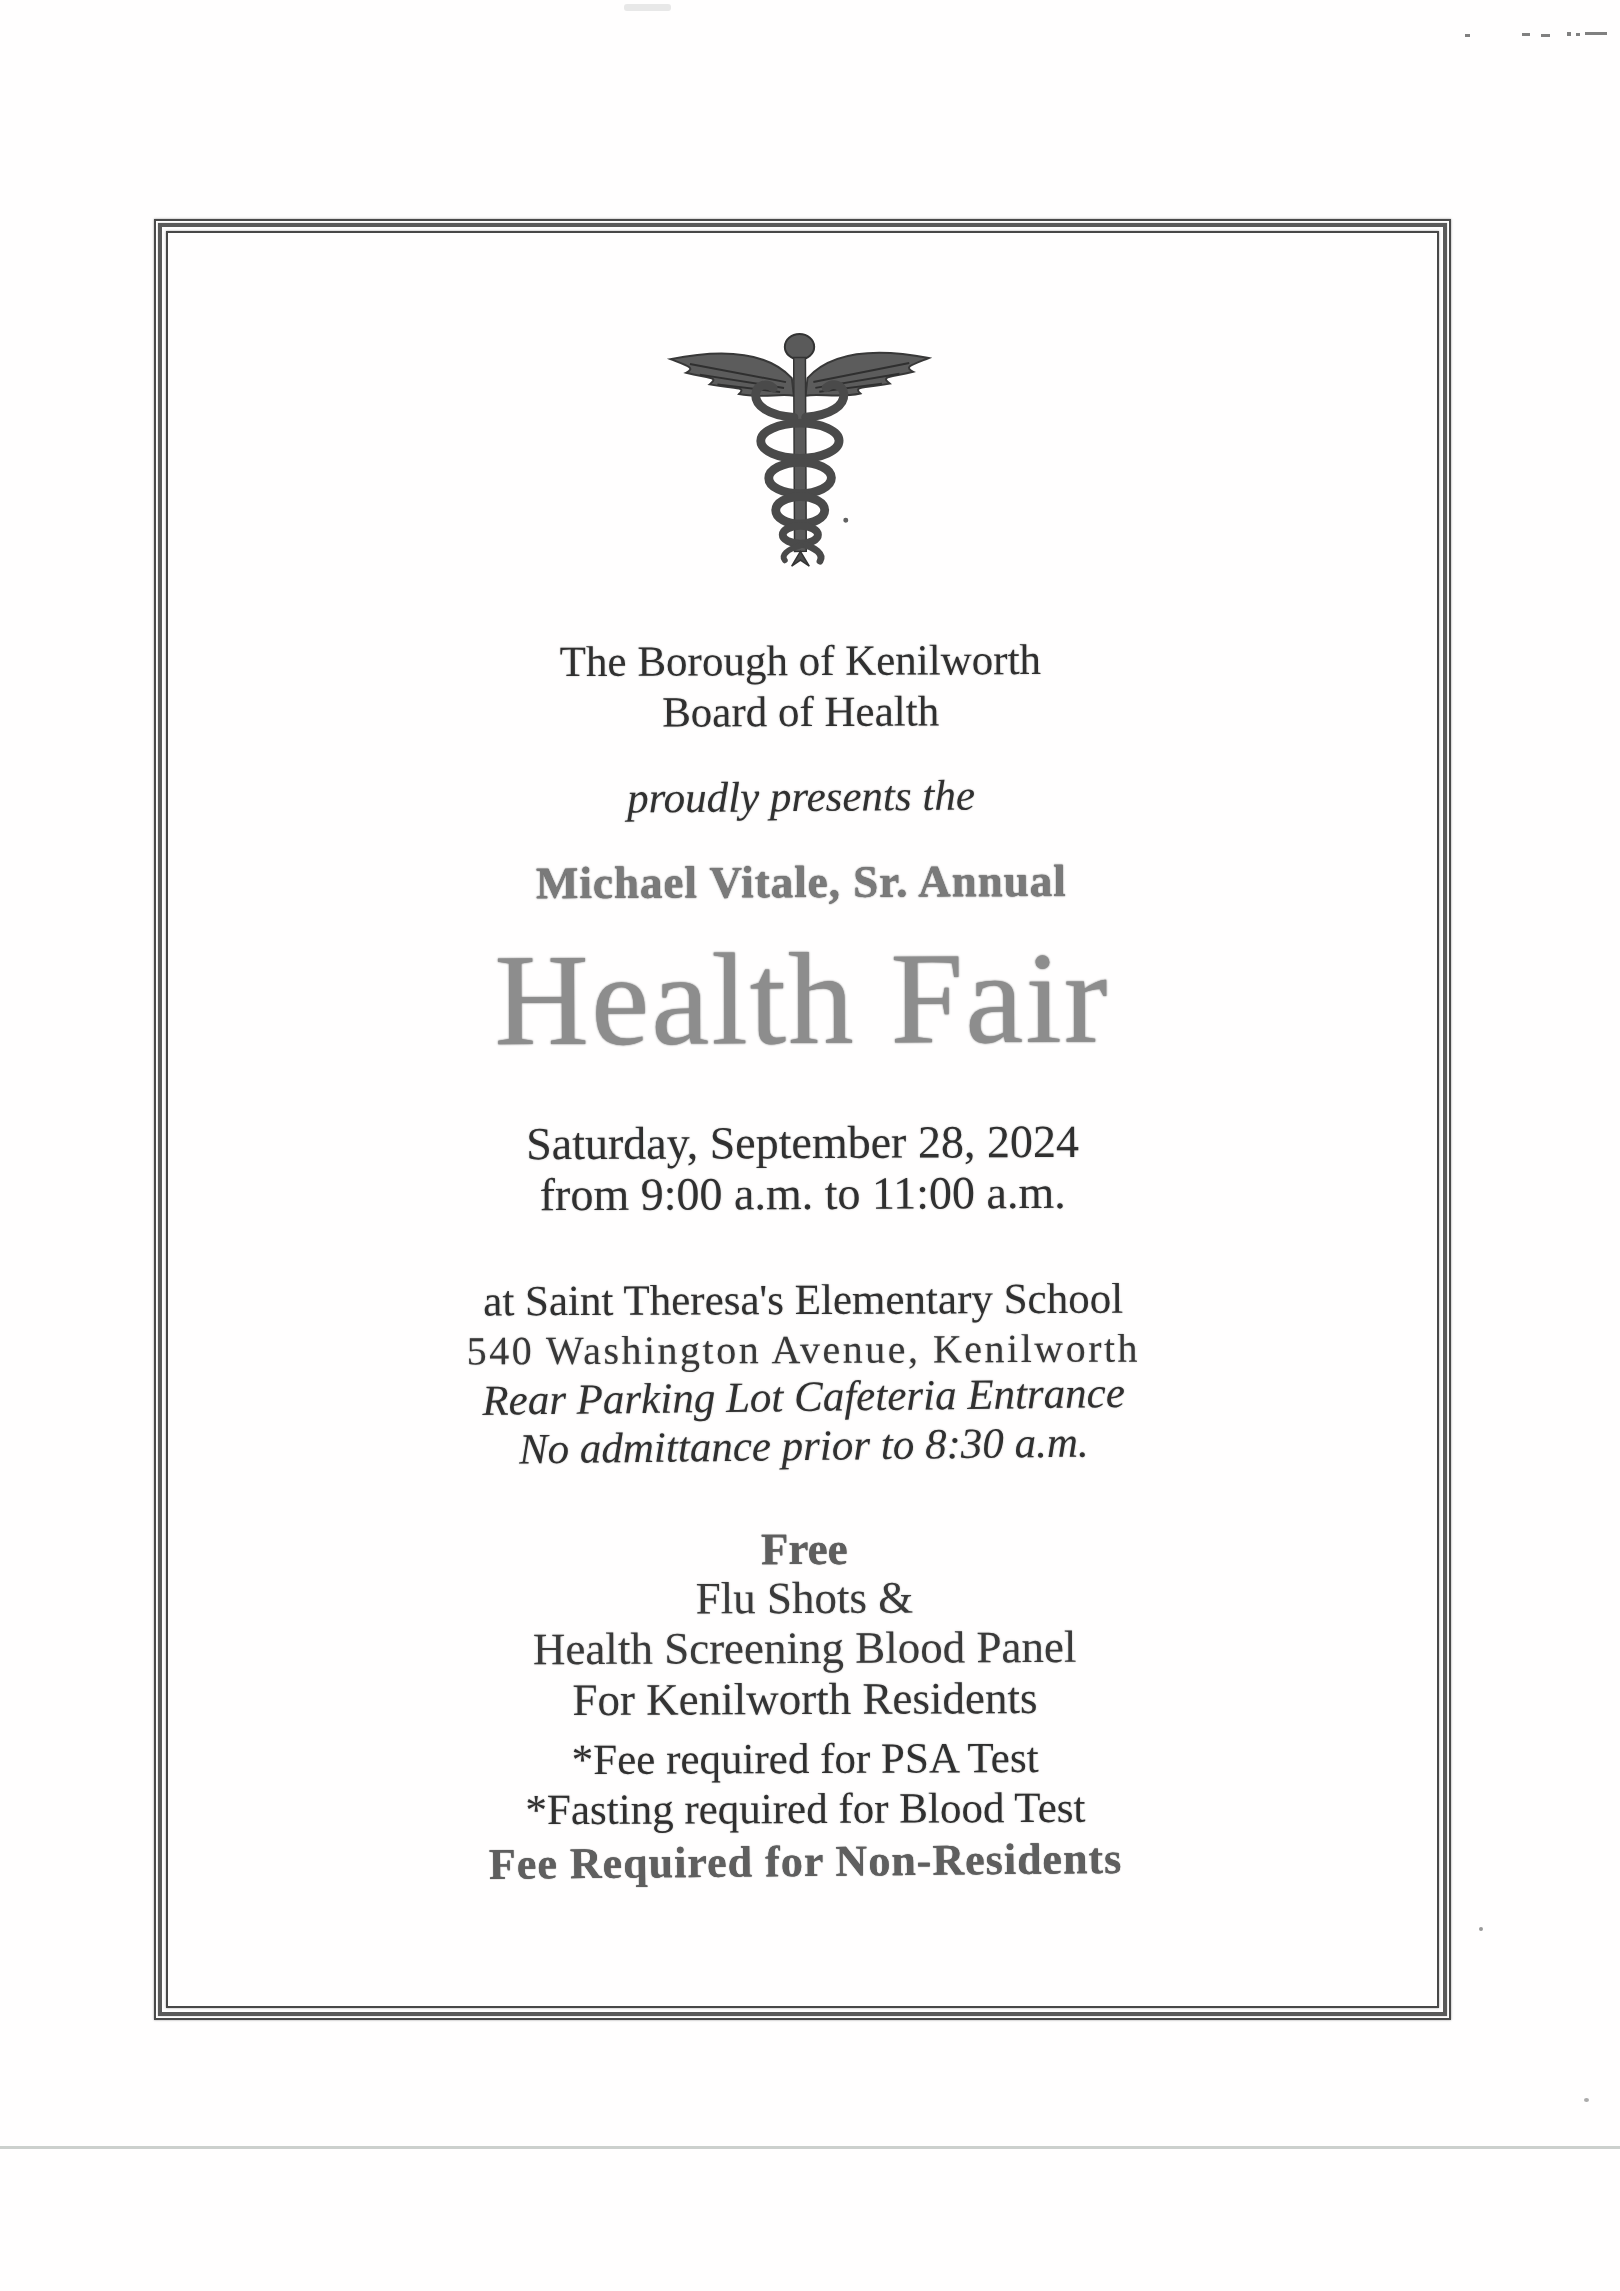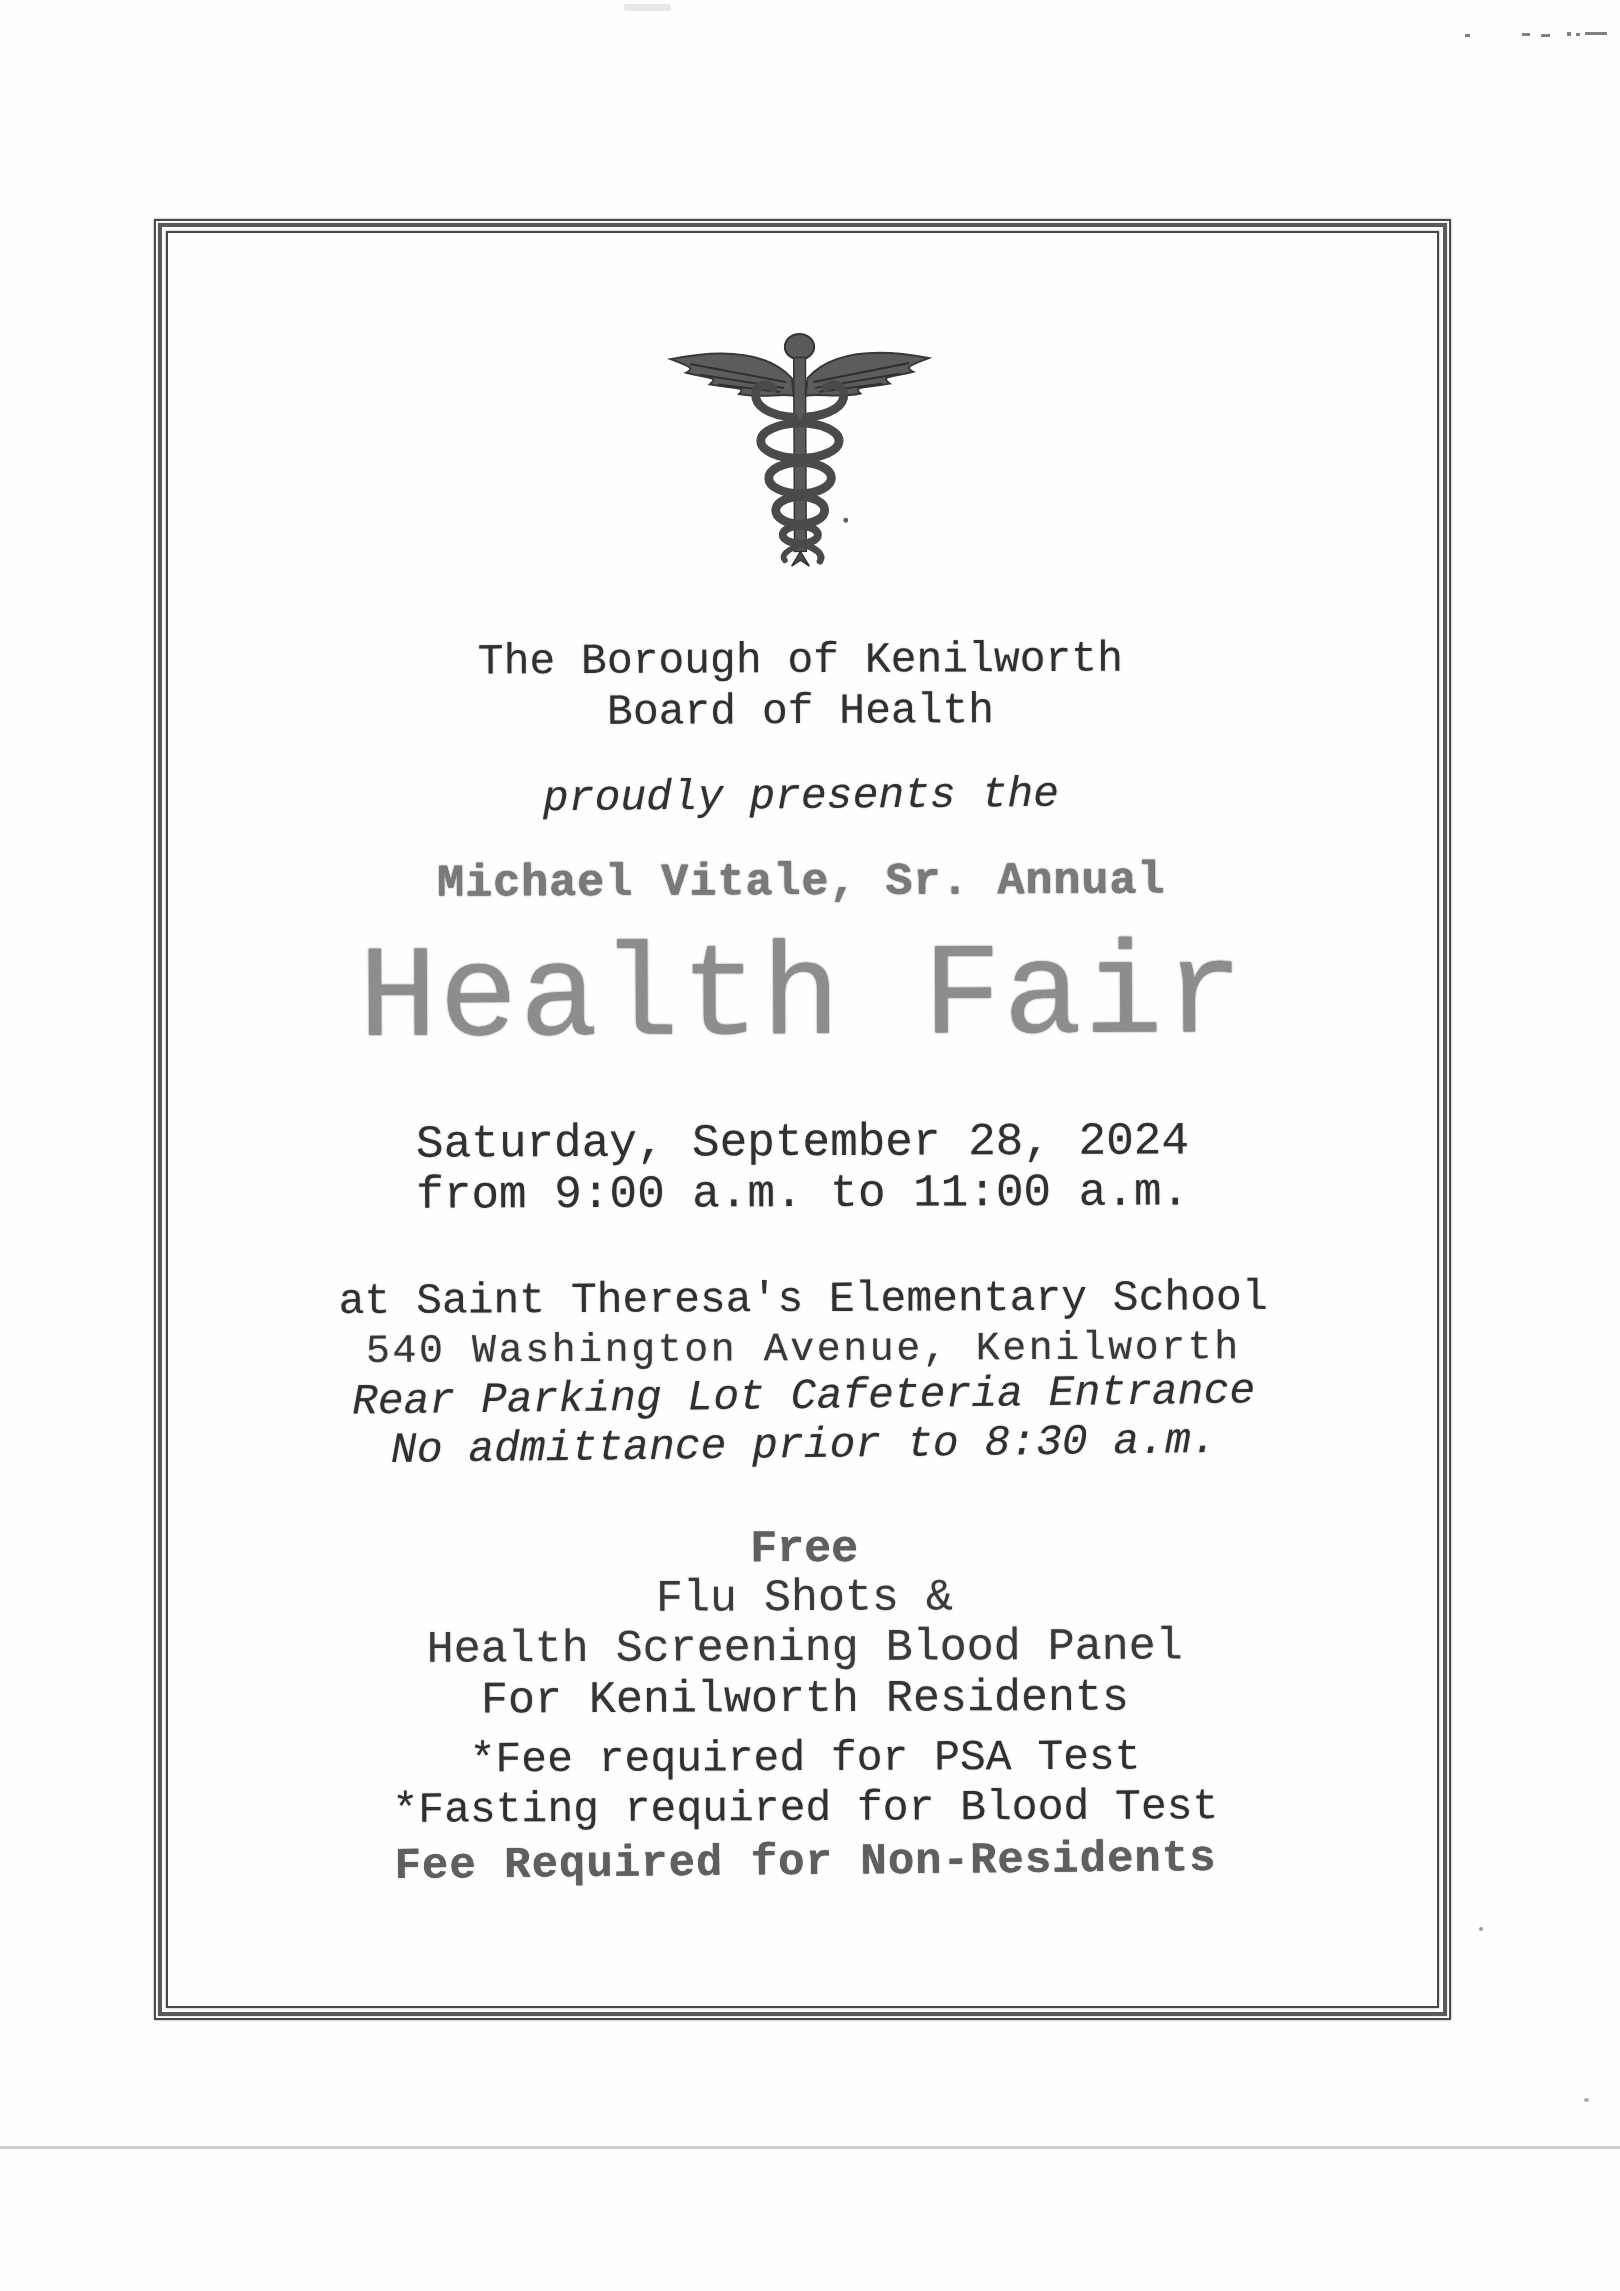--- a/index.html
+++ b/index.html
@@ -1,21 +1,21 @@
 <!DOCTYPE html>
 <html><head>
 <meta charset="utf-8">
 <style>
   html,body{margin:0;padding:0;background:#ffffff;}
   .page{
     position:relative;
     width:1620px;height:2292px;
     background:#fffefe;
     overflow:hidden;
-    font-family:Liberation Mono, monospace;
+    font-family:Liberation Serif, serif;
   }
   
   .frame{
     position:absolute;left:154px;top:219px;width:1297px;height:1801px;
     border:2.9px solid #4a4a4a;
     box-sizing:border-box;
     box-shadow:0 0 2px rgba(70,70,70,.55);
   }
   .frame-mid{
     position:absolute;inset:2px;

